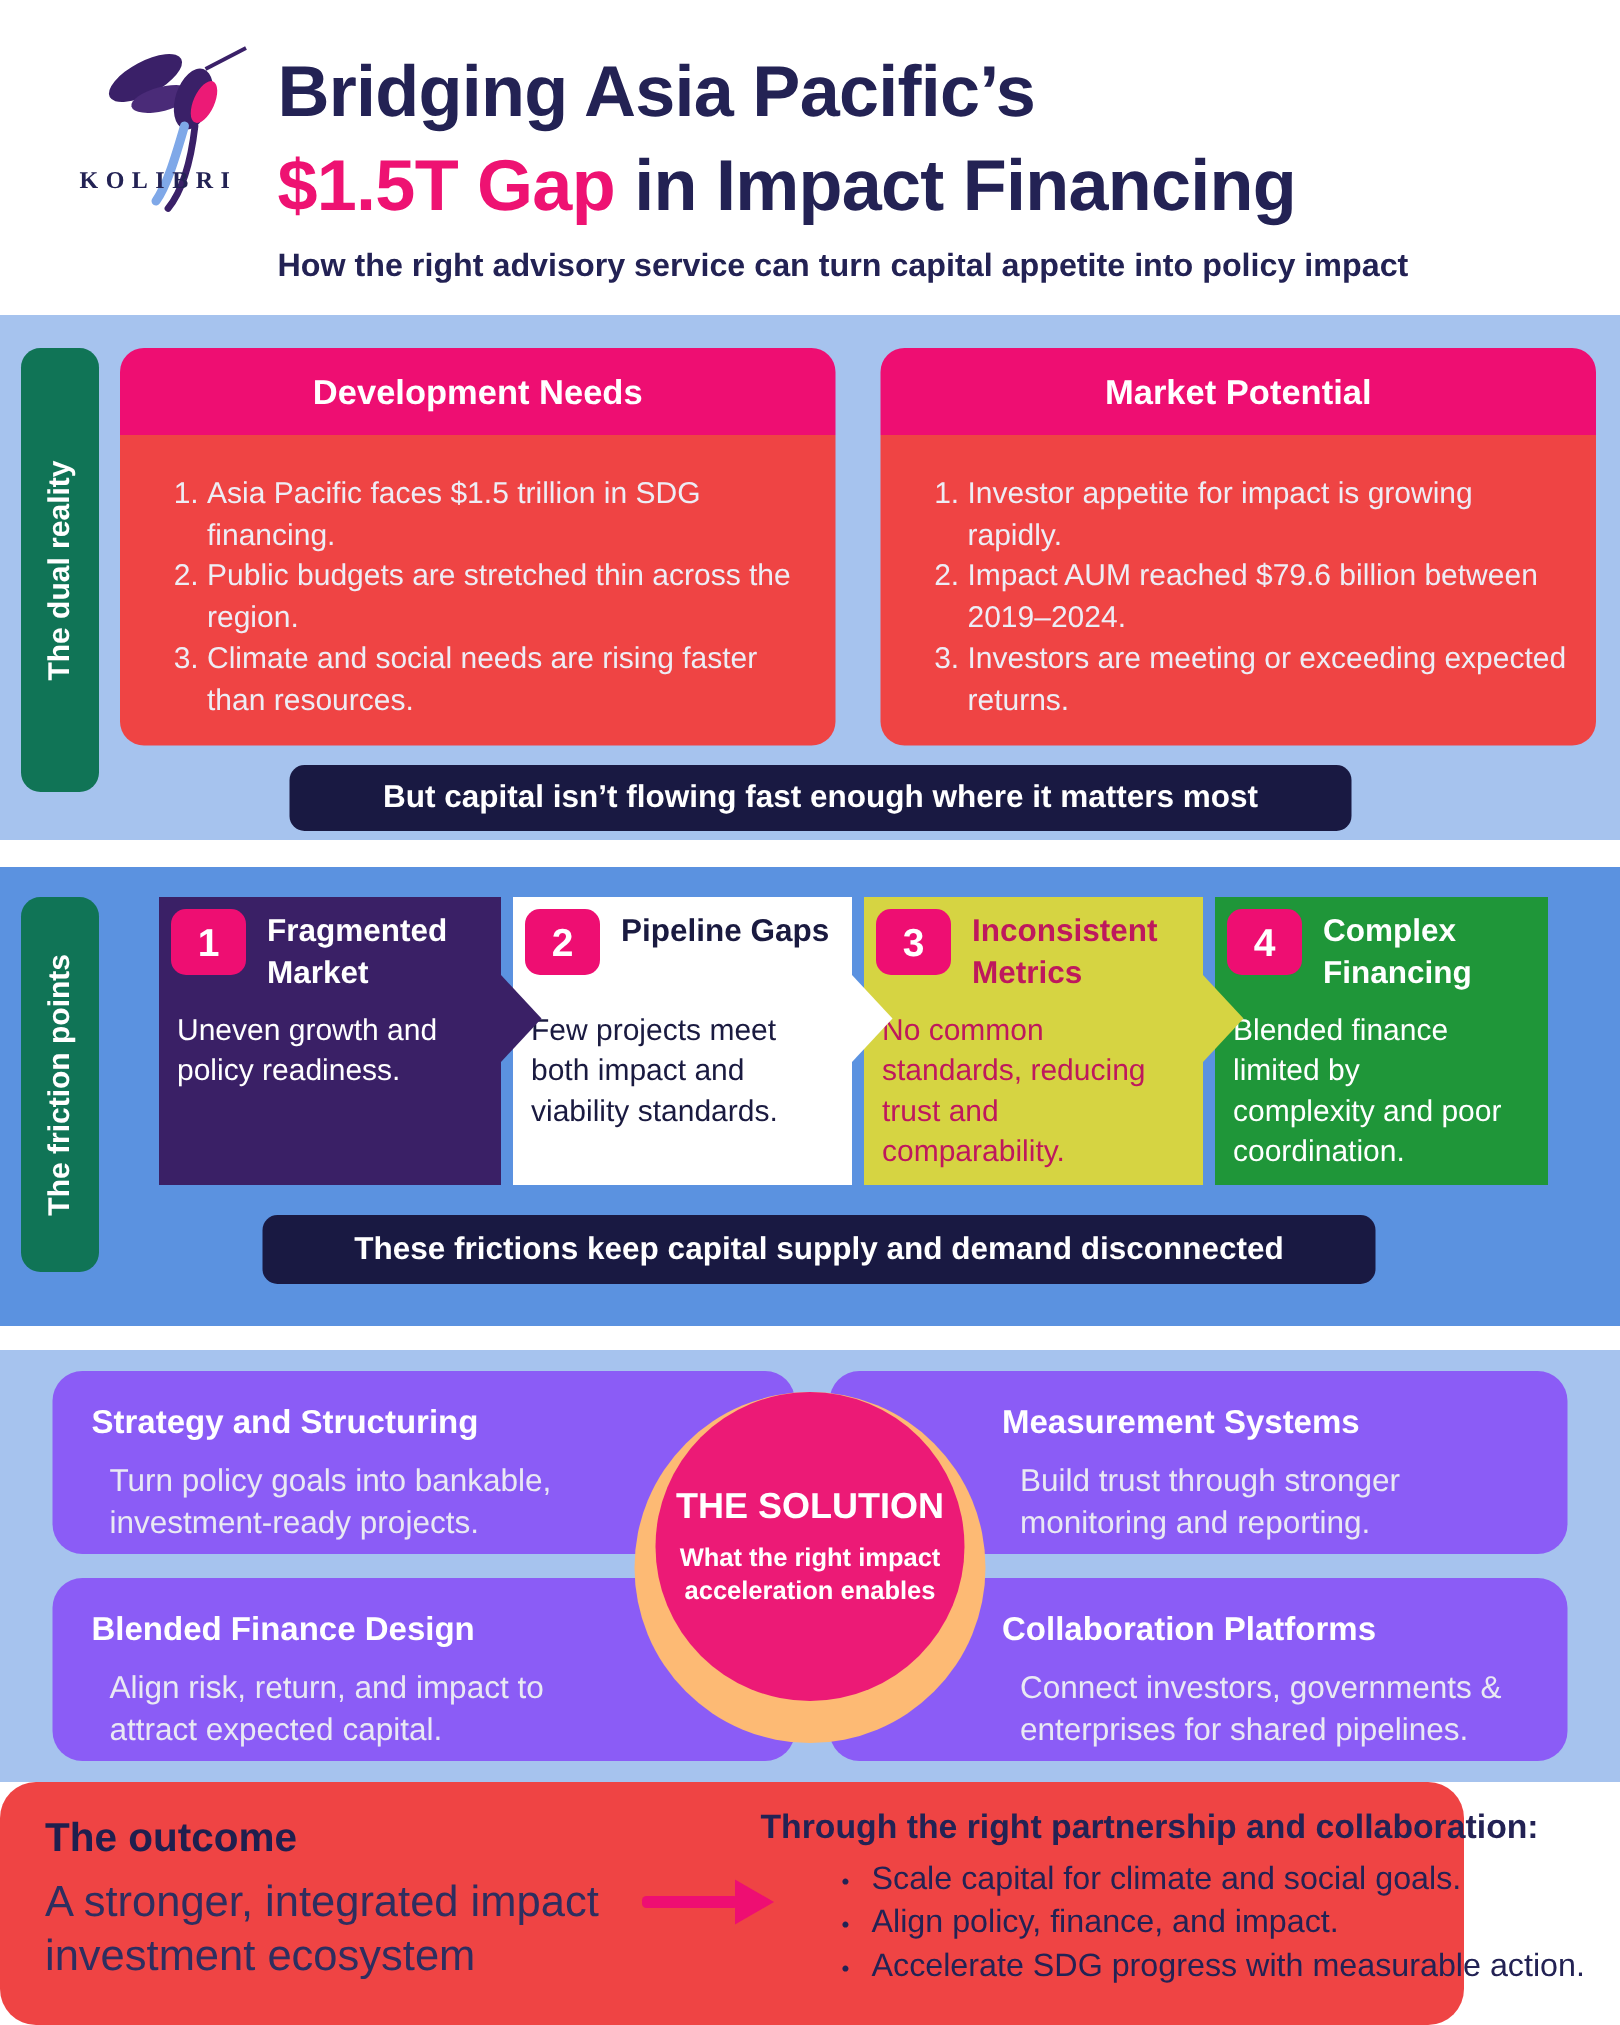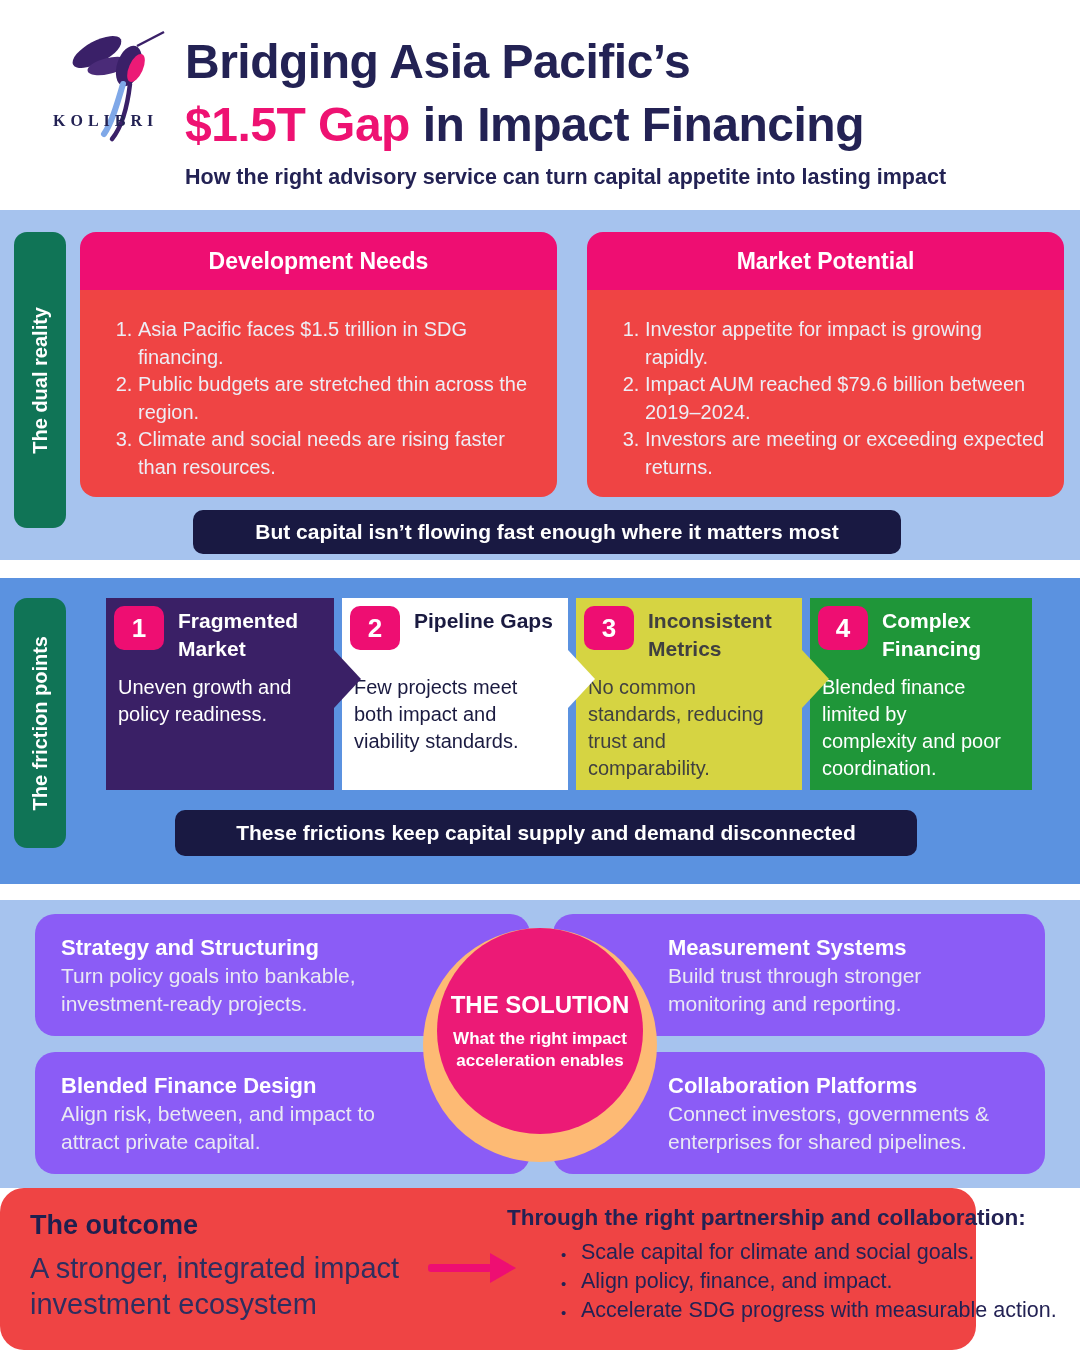--- a/index.html
+++ b/index.html
@@ -43,29 +43,29 @@
               border-top:29px solid transparent;border-bottom:29px solid transparent;}
   .badge{position:absolute;left:8px;top:8px;width:50px;height:44px;background:#EE0E72;
          border-radius:10px;color:#ffffff;font-weight:bold;font-size:26px;
          display:flex;align-items:center;justify-content:center;}
   .step-title{position:absolute;left:72px;top:9px;font-weight:bold;font-size:21px;line-height:28px;width:145px;}
   .step-desc{position:absolute;left:12px;top:76px;right:30px;font-size:20px;line-height:27px;}
   .step1{left:0;width:228px;background:#3A2066;}   .step1 .step-title,.step1 .step-desc{color:#ffffff;}
   .step1 .chev{border-left:27px solid #3A2066;}
   .step2{left:236px;width:226px;background:#ffffff;} .step2 .step-title,.step2 .step-desc{color:#1A1A40;}
   .step2 .chev{border-left:27px solid #ffffff;}
-  .step3{left:470px;width:226px;background:#D6D442;} .step3 .step-title,.step3 .step-desc{color:#404040;}
+  .step3{left:470px;width:226px;background:#D6D442;} .step3 .step-title,.step3 .step-desc{color:#be185d;}
   .step3 .chev{border-left:27px solid #D6D442;}
   .step4{left:704px;width:222px;background:#1F9639;} .step4 .step-title,.step4 .step-desc{color:#ffffff;}
 
   
   .sol-card{position:absolute;background:#8b5cf6;border-radius:20px;height:122px;box-sizing:border-box;
             padding-top:19px;color:#ffffff;}
   .sol-card h3{margin:0;font-size:22px;font-weight:bold;color:#ffffff;line-height:29px;}
-  .sol-card p{margin:0;font-size:21px;line-height:28px;color:#E9E9F3;}
+  .sol-card p{margin:12px;font-size:21px;line-height:28px;color:#E9E9F3;}
   .sol-left{left:35px;width:495px;padding-left:26px;padding-right:145px;}
   .sol-right{left:553px;width:492px;padding-left:115px;padding-right:20px;}
   .sol-circle-ring{position:absolute;left:423px;top:28px;width:234px;height:234px;background:#fdba74;
                    border-radius:50%;display:flex;align-items:flex-start;justify-content:center;z-index:6;}
   .sol-circle{width:206px;height:206px;background:#EC1A76;border-radius:50%;display:flex;
               flex-direction:column;align-items:center;justify-content:center;text-align:center;color:#ffffff;}
   .sol-circle .c-title{font-size:24px;font-weight:bold;margin-bottom:9px;}
   .sol-circle .c-sub{font-size:17px;font-weight:bold;line-height:22px;width:178px;}
 
   
@@ -96,21 +96,21 @@
         <ellipse cx="62" cy="40" rx="12" ry="21" fill="#3A2068" transform="rotate(18 62 40)"></ellipse>
         <ellipse cx="69" cy="42" rx="7" ry="15" fill="#EC1A76" transform="rotate(24 69 42)"></ellipse>
         <path d="M56,58 C49,82 44,98 37,108" stroke="#7FA8E8" stroke-width="6" fill="none" stroke-linecap="round"></path>
         <path d="M63,58 C60,84 54,102 45,113" stroke="#3A2068" stroke-width="4.5" fill="none" stroke-linecap="round"></path>
       </svg>
       <div class="logo-word">KOLIBRI</div>
     </div>
     <div class="title-block">
       <div class="title-line">Bridging Asia Pacific’s</div>
       <div class="title-line"><span class="title-highlight">$1.5T Gap</span><span> in Impact Financing</span></div>
-      <div class="subtitle">How the right advisory service can turn capital appetite into lasting impact</div>
+      <div class="subtitle">How the right advisory service can turn capital appetite into policy impact</div>
     </div>
   </div>
 
   <div class="band light" style="top:210px;height:350px;">
     <div class="side-pill" style="left:14px;top:22px;height:296px;">
       <span>The dual reality</span>
     </div>
 
     <div class="dr-card" style="left:80px;">
       <div class="dr-head">Development Needs</div>
@@ -175,21 +175,21 @@
     <div class="sol-card sol-left" style="top:14px;">
       <h3>Strategy and Structuring</h3>
       <p>Turn policy goals into bankable, investment-ready projects.</p>
     </div>
     <div class="sol-card sol-right" style="top:14px;">
       <h3>Measurement Systems</h3>
       <p>Build trust through stronger monitoring and reporting.</p>
     </div>
     <div class="sol-card sol-left" style="top:152px;">
       <h3>Blended Finance Design</h3>
-      <p>Align risk, between, and impact to attract private capital.</p>
+      <p>Align risk, return, and impact to attract expected capital.</p>
     </div>
     <div class="sol-card sol-right" style="top:152px;">
       <h3>Collaboration Platforms</h3>
       <p>Connect investors, governments &amp; enterprises for shared pipelines.</p>
     </div>
 
     <div class="sol-circle-ring">
       <div class="sol-circle">
         <div class="c-title">THE SOLUTION</div>
         <div class="c-sub">What the right impact acceleration enables</div>

